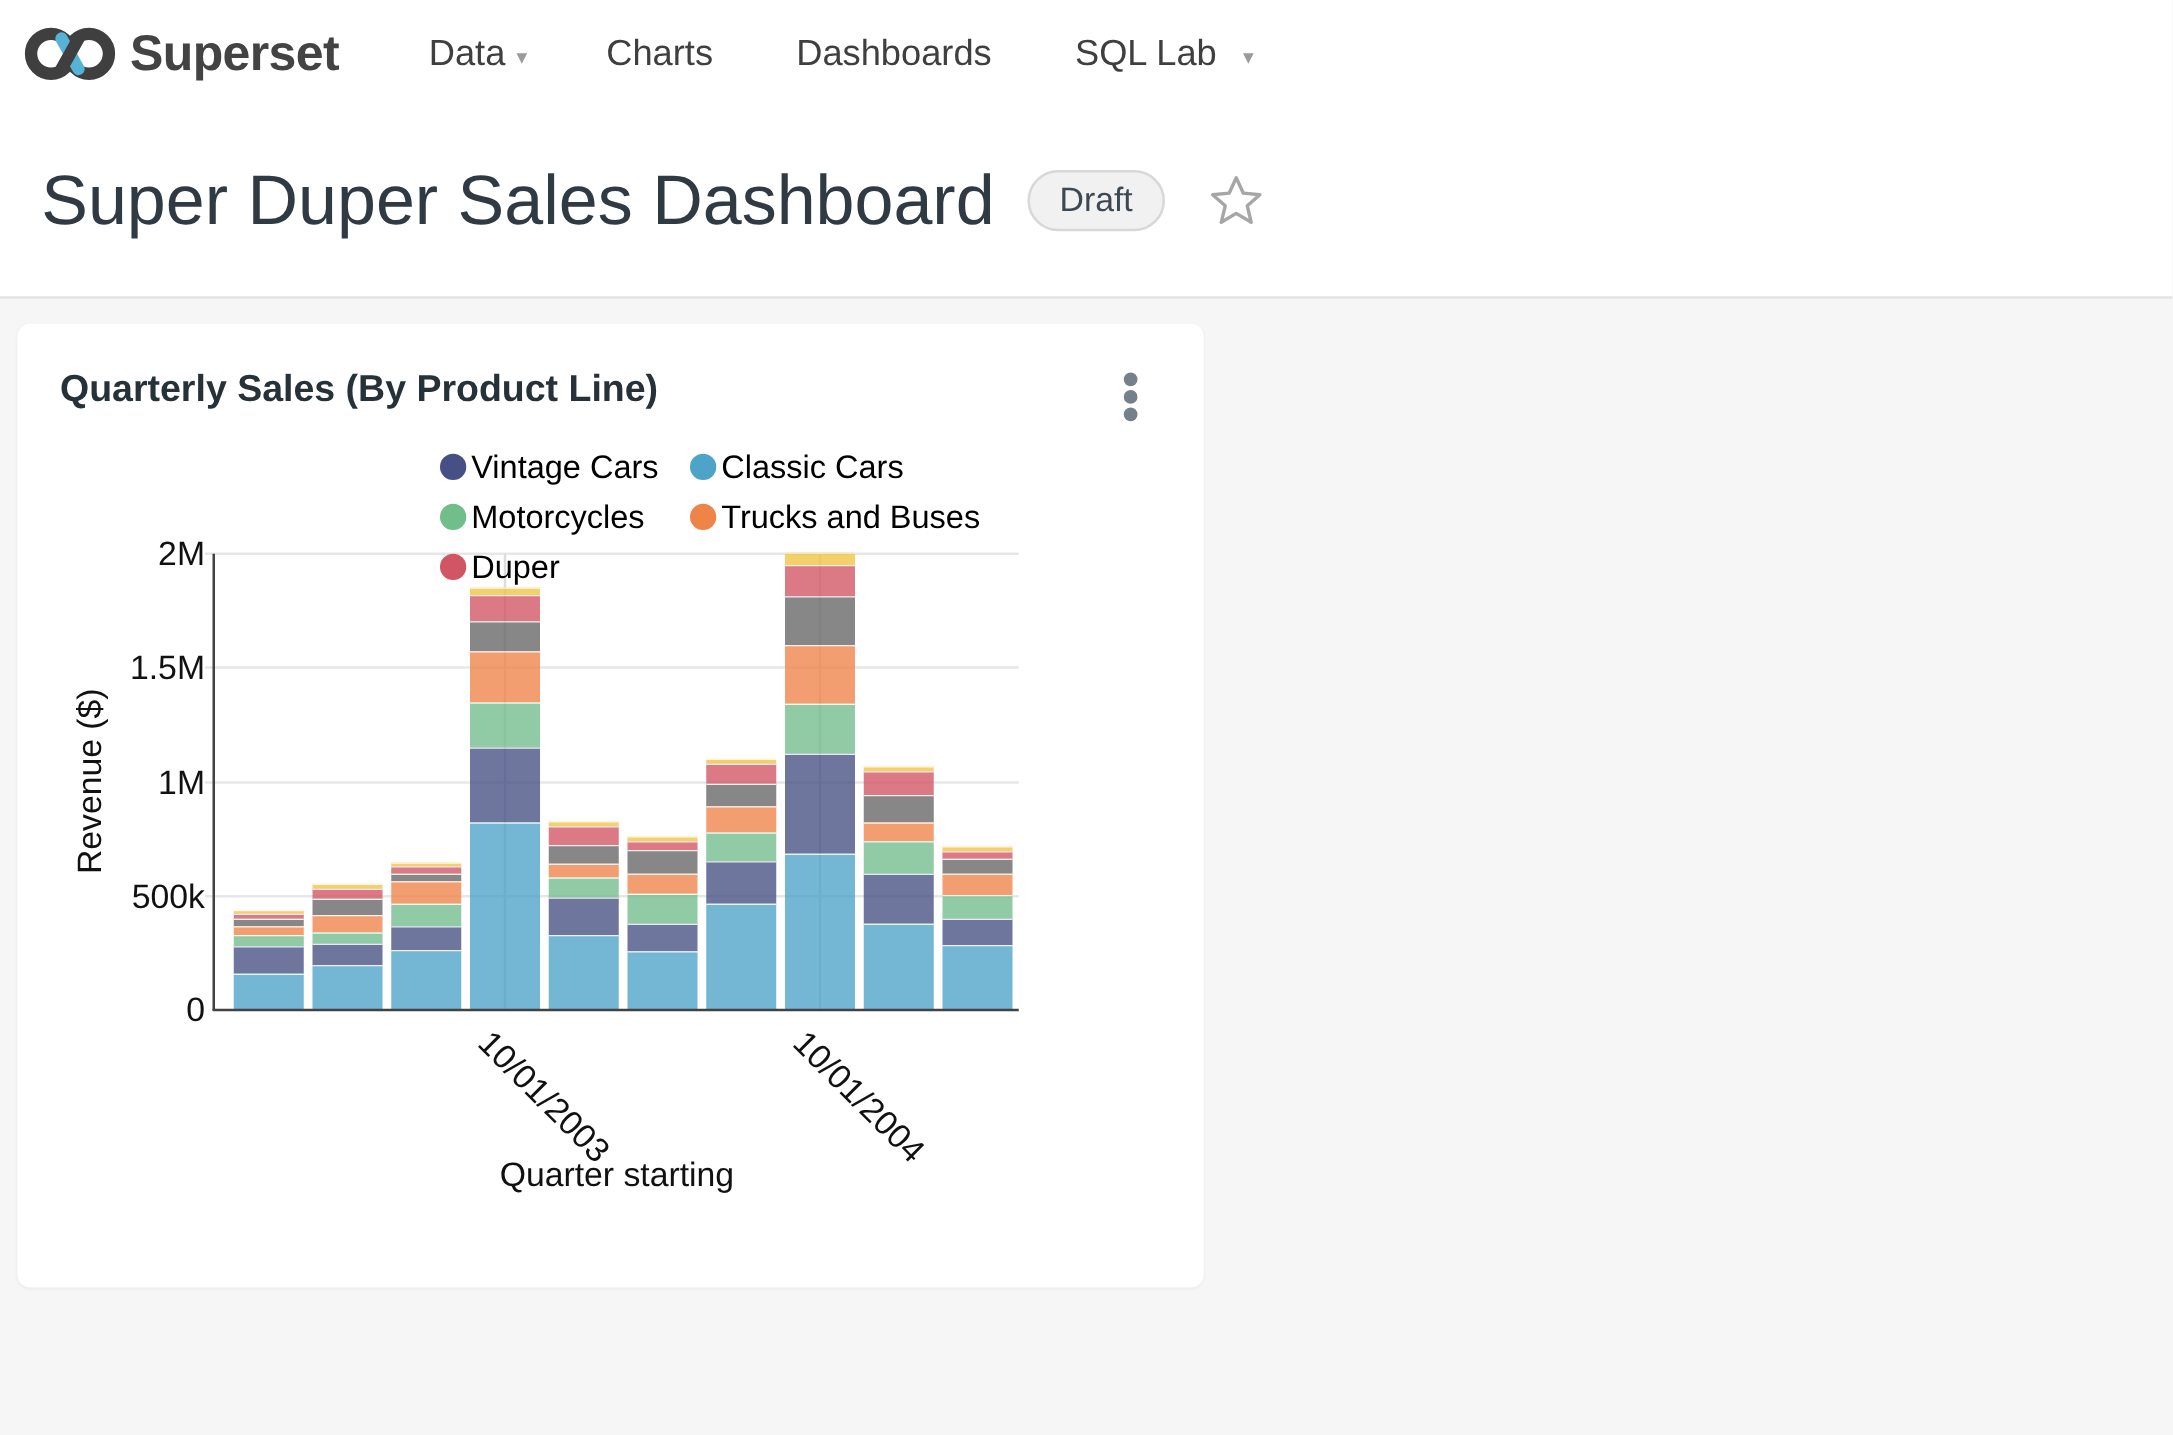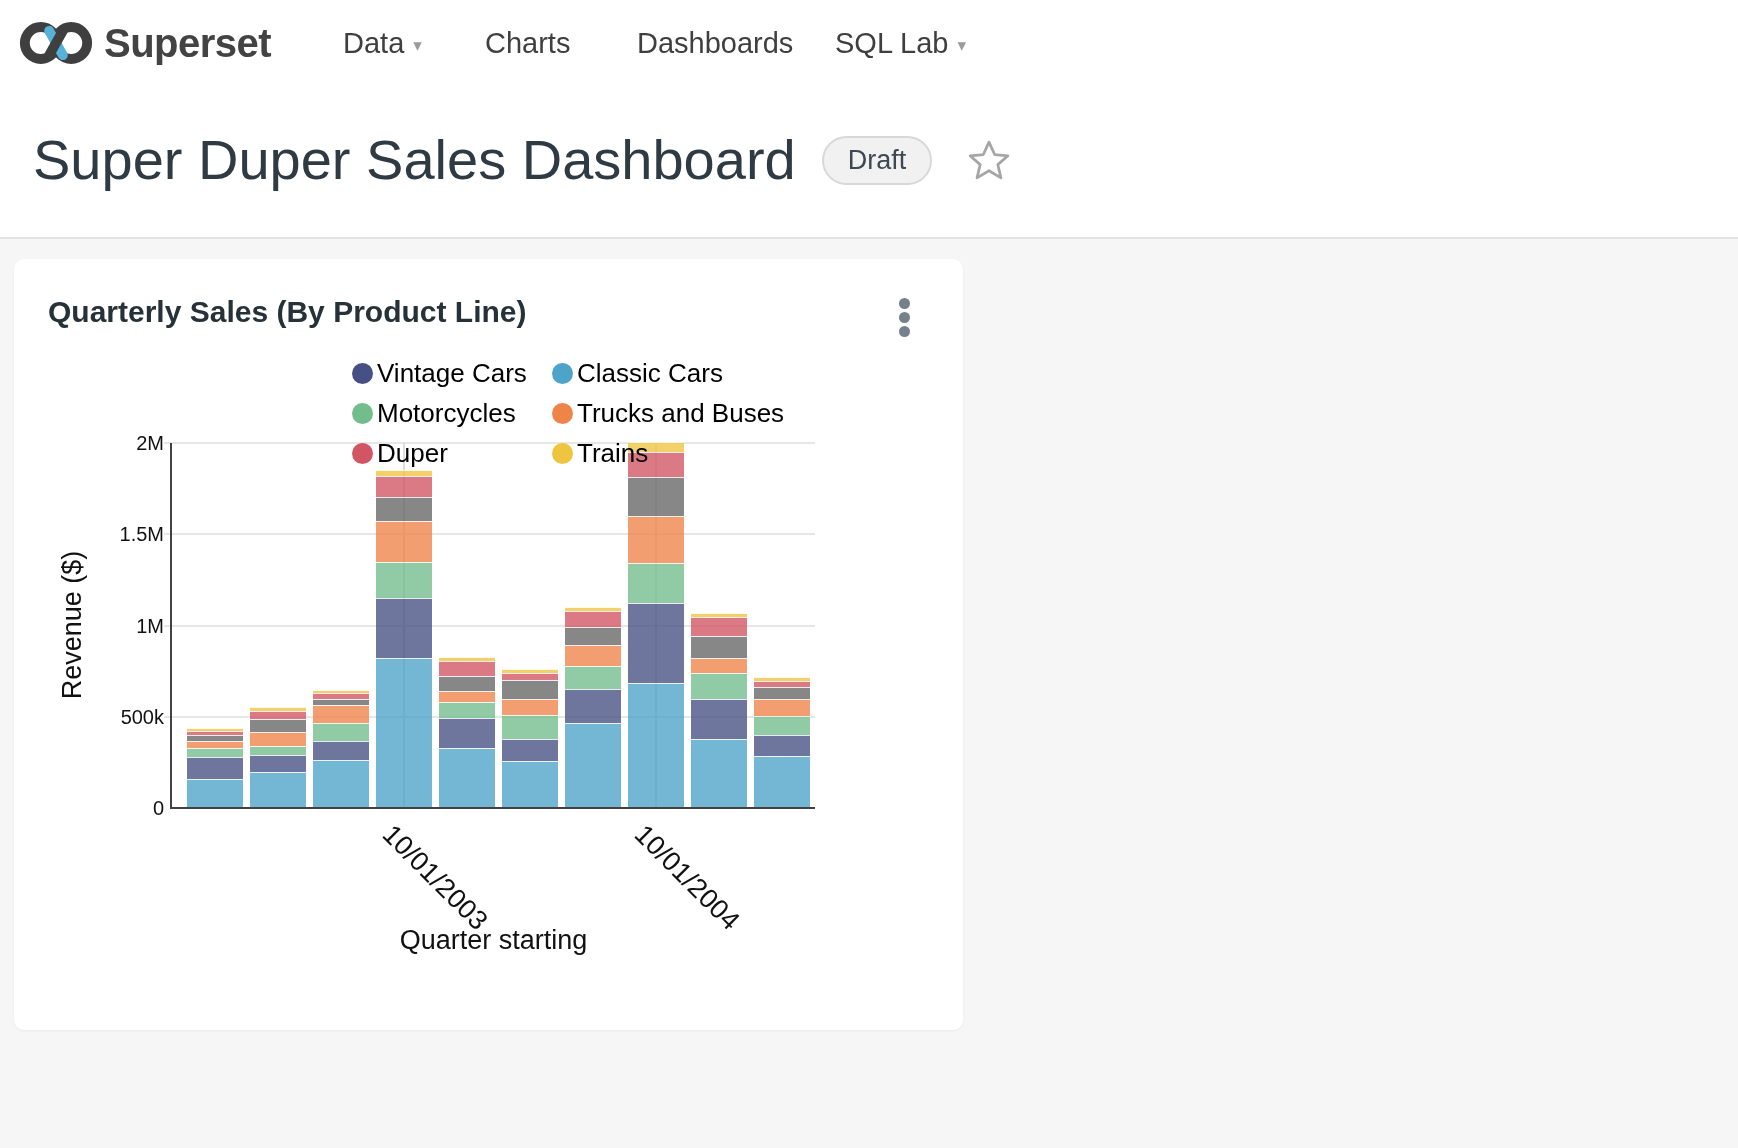--- a/index.html
+++ b/index.html
@@ -23,21 +23,21 @@
   .dash-card { position:absolute; left:14px; top:259px; width:949px; height:771px; background:#ffffff; border-radius:10px; box-shadow:0 1px 3px rgba(0,0,0,0.05); z-index:2; }
   .card-title { position:absolute; left:34px; top:36px; font-size:30px; font-weight:bold; color:#263238; }
   .kebab-btn { position:absolute; left:872px; top:30px; width:36px; height:56px; display:flex; flex-direction:column; align-items:center; justify-content:center; gap:3px; cursor:pointer; background:none; border:none; }
   .kebab-btn i { width:11px; height:11px; border-radius:50%; background:#74808a; }
 
   
   .plot-area { position:absolute; left:0; top:0; width:949px; height:771px; }
   .grid-h { position:absolute; height:2px; background:#e7e7e7; z-index:1; }
   .grid-v { position:absolute; width:2px; background:#dddddd; z-index:1; }
   .axis-line { position:absolute; background:#424242; z-index:2; }
-  .ytick { position:absolute; left:40px; width:110px; text-align:right; font-size:20px; color:#111; height:32px; line-height:32px; z-index:2; }
+  .ytick { position:absolute; left:40px; width:110px; text-align:right; font-size:27px; color:#111; height:32px; line-height:32px; z-index:2; }
   .bar { position:absolute; width:56px; display:flex; flex-direction:column; opacity:0.78; z-index:2; }
   .bar-seg { width:100%; border-top:1px solid rgba(255,255,255,0.85); }
   .xtick { position:absolute; font-size:27px; color:#111; white-space:nowrap; transform:rotate(45deg); transform-origin:0 0; z-index:2; }
   .ylabel { position:absolute; left:58px; top:366px; transform:translate(-50%,-50%) rotate(-90deg); font-size:27px; color:#111; white-space:nowrap; z-index:2; }
   .xlabel { position:absolute; left:158px; top:666px; width:643px; text-align:center; font-size:27px; color:#111; z-index:2; }
 
   .legend { position:absolute; left:338px; top:94px; display:grid; grid-template-columns:200px auto; z-index:4; }
   .legend-item { height:40px; display:flex; align-items:center; cursor:pointer; }
   .legend-dot { width:21px; height:21px; border-radius:50%; flex:0 0 21px; }
   .legend-label { font-size:26px; color:#000; margin-left:4px; white-space:nowrap; }
@@ -60,21 +60,21 @@
         <span class="nav-link" style="left: 323px;">
           <span>Data</span>
           <span class="nav-caret">▾</span>
         </span>
         <span class="nav-link" style="left: 465px;">
           <span>Charts</span>
         </span>
         <span class="nav-link" style="left: 617px;">
           <span>Dashboards</span>
         </span>
-        <span class="nav-link" style="left: 815px;">
+        <span class="nav-link" style="left: 840px; gap: 12px;">
           <span>SQL Lab</span>
           <span class="nav-caret">▾</span>
         </span>
       </div>
   </div>
 
   <div class="title-row">
     <span class="page-title">Super Duper Sales Dashboard</span>
     <span class="draft-badge">Draft</span>
     <span class="fav-star">
@@ -109,24 +109,20 @@
           <span class="legend-dot" style="background: rgb(114, 189, 140);"></span>
           <span class="legend-label">Motorcycles</span>
         </div>
         <div class="legend-item">
           <span class="legend-dot" style="background: rgb(239, 132, 73);"></span>
           <span class="legend-label">Trucks and Buses</span>
         </div>
         <div class="legend-item">
           <span class="legend-dot" style="background: rgb(210, 85, 99);"></span>
           <span class="legend-label">Duper</span>
-        </div>
-        <div class="legend-item">
-          <span class="legend-dot" style="background: rgb(239, 197, 63);"></span>
-          <span class="legend-label">Trains</span>
         </div>
       </div>
   <div class="ytick" style="top: 533px;">0</div>
       <div class="grid-h" style="left: 150px; width: 651px; top: 456.75px;"></div>
       <div class="ytick" style="top: 441.75px;">500k</div>
       <div class="grid-h" style="left: 150px; width: 651px; top: 365.5px;"></div>
       <div class="ytick" style="top: 350.5px;">1M</div>
       <div class="grid-h" style="left: 150px; width: 651px; top: 274.25px;"></div>
       <div class="ytick" style="top: 259.25px;">1.5M</div>
       <div class="grid-h" style="left: 150px; width: 651px; top: 183px;"></div>

